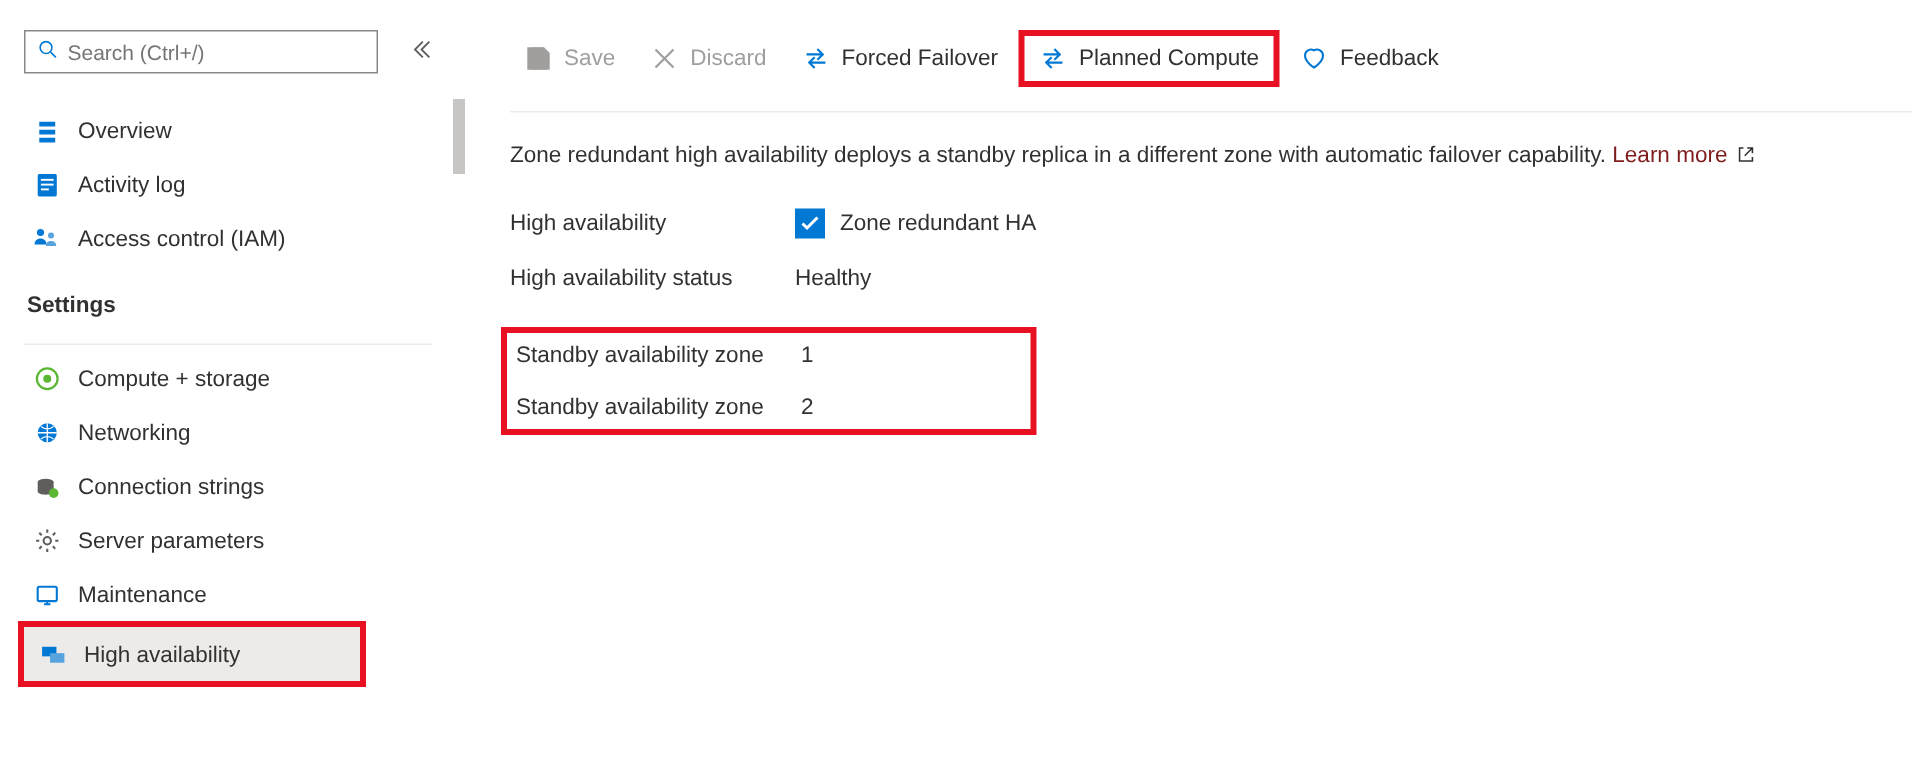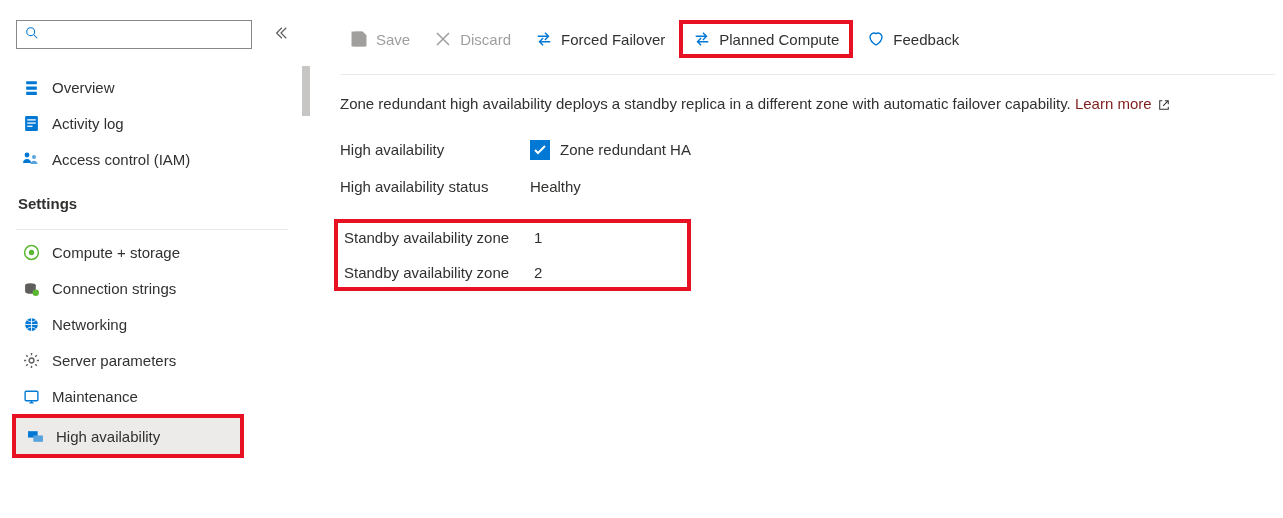--- a/index.html
+++ b/index.html
@@ -96,21 +96,20 @@
     }
     .toolbar {
       display: flex;
       align-items: center;
       gap: 4px;
       padding-bottom: 16px;
       border-bottom: 1px solid #edebe9;
     }
     .tool-btn {
       display: flex;
-      align-items: center;
       gap: 8px;
       padding: 6px 10px;
       cursor: pointer;
     }
     .tool-btn.disabled { color: #a19f9d; cursor: default; }
     .tool-btn.disabled svg { stroke: #a19f9d; fill: #a19f9d; }
     .tool-btn .icon {
       width: 18px;
       height: 18px;
       display: flex;
@@ -164,20 +163,21 @@
 
 <div class="sidebar">
   <div class="search-row">
     <div class="search-box">
       <span class="icon">
         <svg width="14" height="14" viewBox="0 0 16 16" fill="none">
             <circle cx="6.5" cy="6.5" r="4.5" stroke="#0078d4" stroke-width="1.2"></circle>
             <line x1="10" y1="10" x2="14" y2="14" stroke="#0078d4" stroke-width="1.2"></line>
           </svg>
       </span>
+      <input type="text" placeholder="Search (Ctrl+/)" style="">
     </div>
     <span class="collapse-btn">
       <svg width="14" height="14" viewBox="0 0 16 16" fill="none">
           <path d="M9 2 L3 8 L9 14 M14 2 L8 8 L14 14" stroke="#605e5c" stroke-width="1.4" fill="none"></path>
         </svg>
     </span>
   </div>
 
   <div class="scrollbar-indicator"></div>
 
@@ -220,35 +220,35 @@
         <svg width="17" height="17" viewBox="0 0 16 16">
             <circle cx="8" cy="8" r="6.5" fill="none" stroke="#5bb731" stroke-width="1.4"></circle>
             <circle cx="8" cy="8" r="2.5" fill="#5bb731"></circle>
           </svg>
       </span>
       <span class="nav-label">Compute + storage</span>
     </div>
     <div class="nav-item">
       <span class="icon">
         <svg width="17" height="17" viewBox="0 0 16 16">
+            <circle cx="8" cy="8" r="6" fill="#0078d4"></circle>
+            <path d="M2 8h12M8 2v12M4 4c2 2 6 2 8 0M4 12c2-2 6-2 8 0" stroke="#fff" stroke-width="0.8" fill="none"></path>
+          </svg>
+      </span>
+      <span class="nav-label">Networking</span>
+    </div>
+    <div class="nav-item">
+      <span class="icon">
+        <svg width="17" height="17" viewBox="0 0 16 16">
             <ellipse cx="7" cy="5" rx="5" ry="2" fill="#605e5c"></ellipse>
             <path d="M2 5v6c0 1.1 2.2 2 5 2s5-.9 5-2V5" fill="#605e5c"></path>
             <circle cx="12" cy="12" r="3" fill="#5bb731"></circle>
           </svg>
       </span>
       <span class="nav-label">Connection strings</span>
-    </div>
-    <div class="nav-item">
-      <span class="icon">
-        <svg width="17" height="17" viewBox="0 0 16 16">
-            <circle cx="8" cy="8" r="6" fill="#0078d4"></circle>
-            <path d="M2 8h12M8 2v12M4 4c2 2 6 2 8 0M4 12c2-2 6-2 8 0" stroke="#fff" stroke-width="0.8" fill="none"></path>
-          </svg>
-      </span>
-      <span class="nav-label">Networking</span>
     </div>
     <div class="nav-item">
       <span class="icon">
         <svg width="17" height="17" viewBox="0 0 16 16" fill="none">
             <circle cx="8" cy="8" r="2.3" stroke="#605e5c" stroke-width="1.3"></circle>
             <path d="M8 1v2M8 13v2M1 8h2M13 8h2M3 3l1.5 1.5M11.5 11.5L13 13M3 13l1.5-1.5M11.5 4.5L13 3" stroke="#605e5c" stroke-width="1.3"></path>
           </svg>
       </span>
       <span class="nav-label">Server parameters</span>
     </div>

